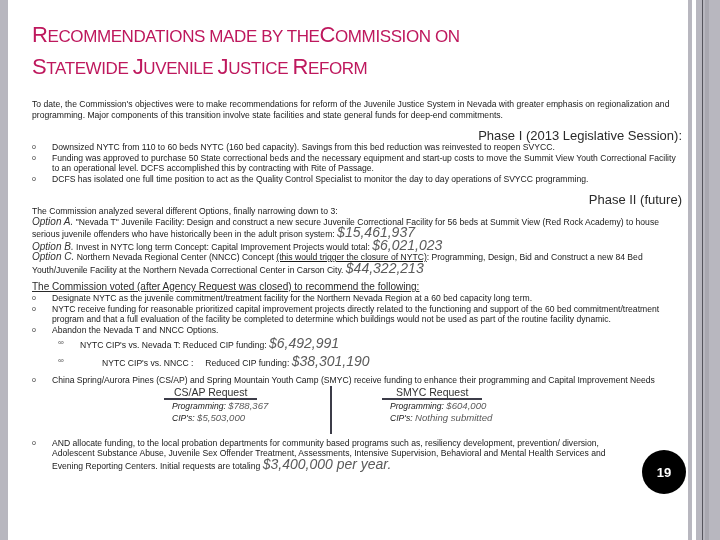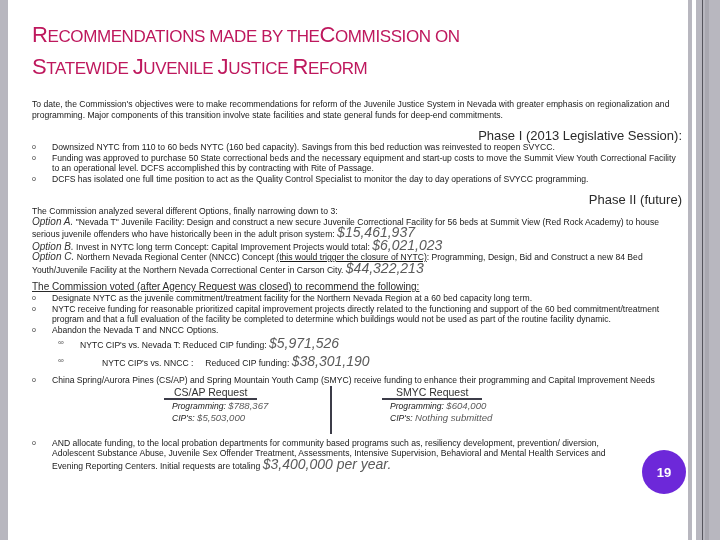--- a/index.html
+++ b/index.html
@@ -32,21 +32,21 @@
   .amt-sm { font-size: 9.6px; color: #5a5a5a; }
   .u { text-decoration: underline; margin-top: 12px; }
   .voted { font-size: 10px; line-height: 12px; text-decoration: underline; color: #2a2a2a; }
 
   .requests { position: relative; height: 60px; margin-top: 0; }
   .req-col { position: absolute; top: 0; }
   .req-col .req-title { font-size: 10.5px; color: #333; padding: 0 10px 0 10px; border-bottom: 2px solid #3c3c48; display: inline-block; line-height: 12px; }
   .req-col .req-line { font-size: 8.6px; line-height: 12px; margin-left: 8px; font-style: italic; }
   .divider-v { position: absolute; left: 298px; top: 0; width: 2px; height: 48px; background: #3c3c48; }
 
-  .page-badge { position: absolute; left: 642px; top: 450px; width: 44px; height: 44px; border-radius: 50%; background: #6d28d9; color: #ffffff; font-weight: bold; font-size: 13px; display: flex; align-items: center; justify-content: center; }
+  .page-badge { position: absolute; left: 642px; top: 450px; width: 44px; height: 44px; border-radius: 50%; background: #000000; color: #ffffff; font-weight: bold; font-size: 13px; display: flex; align-items: center; justify-content: center; }
 </style>
 </head>
 <body>
 
 <div class="frame-left"></div>
 <div class="frame-right-a"></div>
 <div class="frame-right-b"></div>
 <div class="frame-right-c"></div>
 <div class="frame-right-line"></div>
 
@@ -70,21 +70,21 @@
   <p class="p"><span class="opt">Option A.</span><span> "Nevada T" Juvenile Facility:  Design and construct a new secure Juvenile Correctional Facility for 56 beds at Summit View (Red Rock Academy) to house serious juvenile offenders who have historically been in the adult prison system: </span><span class="amt">$15,461,937</span></p>
   <p class="p"><span class="opt">Option B.</span><span> Invest in NYTC long term Concept: Capital Improvement Projects would total: </span><span class="amt">$6,021,023</span></p>
   <p class="p"><span class="opt">Option C.</span><span> Northern Nevada Regional Center (NNCC) Concept </span><span class="u">(this would trigger the closure of NYTC)</span><span>: Programming, Design, Bid and Construct a new    84 Bed Youth/Juvenile Facility at the Northern Nevada Correctional Center in Carson City. </span><span class="amt">$44,322,213</span></p>
 
   <p class="p voted mt6">The Commission voted (after Agency Request was closed) to recommend the following:</p>
   <ul class="blist">
     <li><span class="bul">o</span><span>Designate NYTC as the juvenile commitment/treatment facility for the Northern Nevada Region at a 60 bed capacity long term.</span></li>
     <li><span class="bul">o</span><span>NYTC receive funding for reasonable prioritized capital improvement projects directly related to the functioning and support of the 60 bed commitment/treatment program and that a full evaluation of the facility be completed to determine which buildings would not be used as part of the routine facility dynamic.</span></li>
     <li><span class="bul">o</span><span>Abandon the Nevada T and NNCC Options.</span>
       <ul class="sub" style="margin-left:6px;">
-        <li><span class="bul2">∞</span><span>NYTC CIP's vs. Nevada T: Reduced CIP funding: </span><span class="amt">$5,971,526</span></li>
+        <li><span class="bul2">∞</span><span>NYTC CIP's vs. Nevada T: Reduced CIP funding: </span><span class="amt">$6,492,991</span></li>
         <li><span class="bul2">∞</span><span style="white-space:pre;padding-left:22px;">NYTC CIP's vs. NNCC :     Reduced CIP funding: </span><span class="amt">$38,301,190</span></li>
       </ul>
     </li>
     <li style="margin-top:4px;"><span class="bul">o</span><span>China Spring/Aurora Pines (CS/AP) and Spring Mountain Youth Camp (SMYC) receive funding to enhance their programming and Capital Improvement Needs</span></li>
   </ul>
 
   <div class="requests">
     <div class="req-col" style="left:132px;">
       <div class="req-title">CS/AP Request</div>
       <div class="req-line"><span>Programming: </span><span class="amt-sm">$788,367</span></div>

